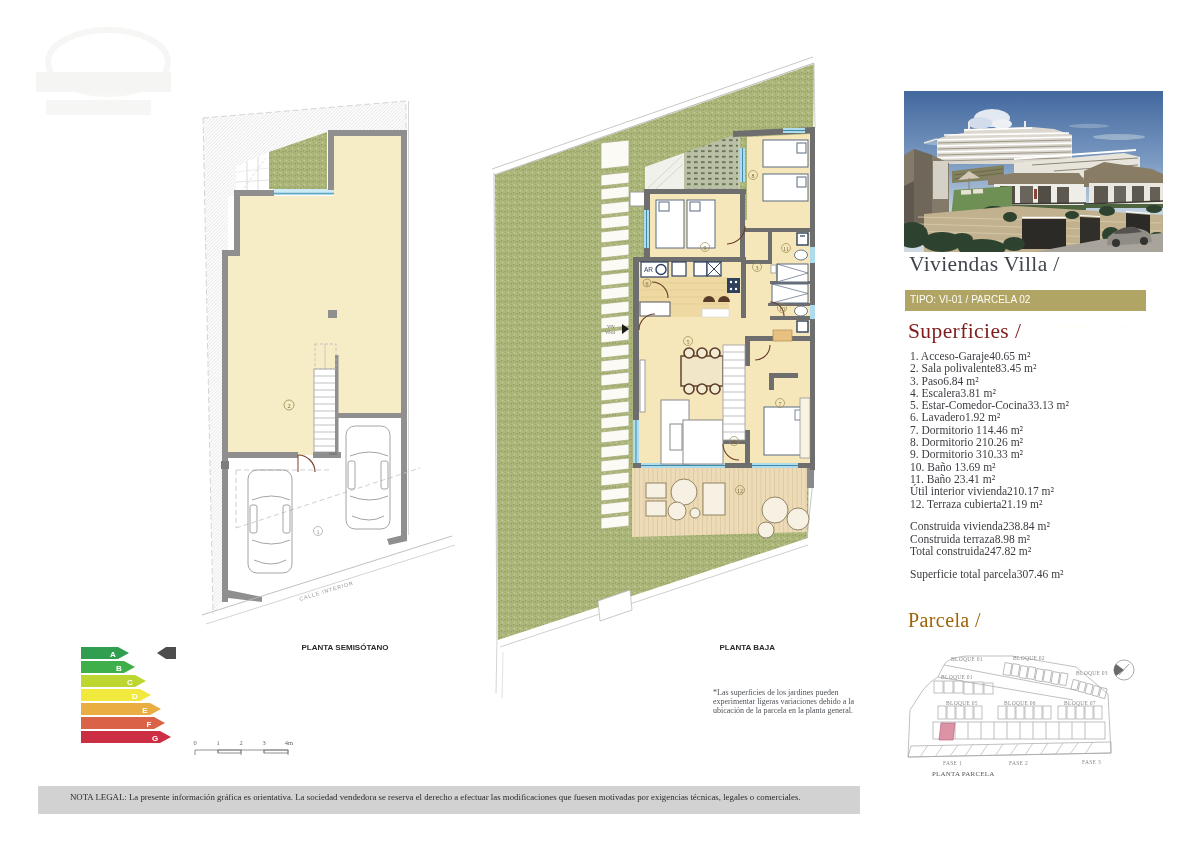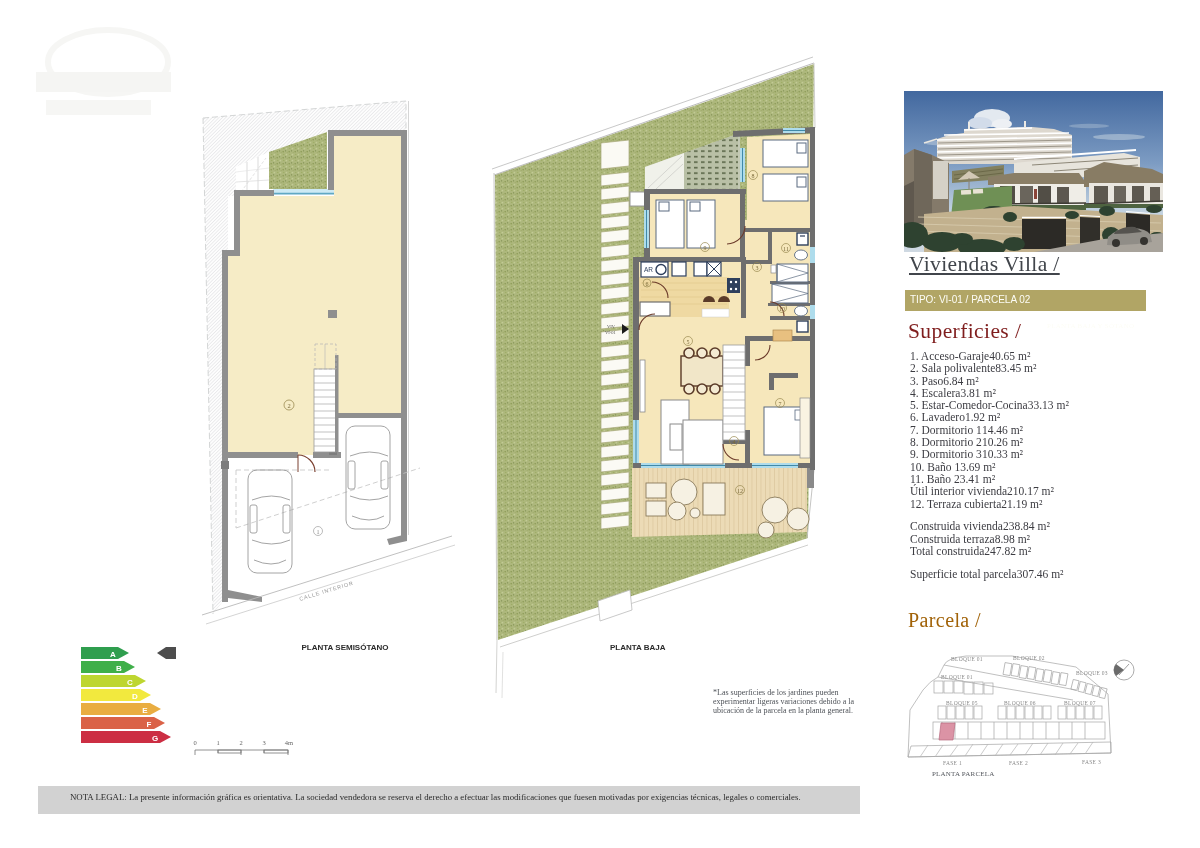--- a/index.html
+++ b/index.html
@@ -625,21 +625,21 @@
       <g>
         <path d="M 204 146 q 10 -10 26 -9 q 12 1 16 6 l 2 8 q -22 4 -45 3 z" fill="#908d87"></path>
         <path d="M 211 141 q 9 -6 20 -5 l 7 5 q -15 2 -28 2 z" fill="#55534f"></path>
         <circle cx="212" cy="152" r="4" fill="#35332f"></circle>
         <circle cx="240" cy="150" r="4" fill="#35332f"></circle>
       </g>
     </g>
   </g>
   </svg>
 
-<div class="abs" style="left:909px;top:252px;width:270px;font-size:21.5px;color:#41454b;letter-spacing:0.4px;text-decoration:underline;">Viviendas Villa /</div>
+<div class="abs" style="left:909px;top:252px;width:270px;font-size:21.5px;color:#41454b;letter-spacing:0.4px;">Viviendas Villa /</div>
 <div class="abs banner" style="left:905px;top:290px;width:241px;height:21px;">
   <span class="abs" style="left:5px;top:4px;font-family:'Liberation Sans',sans-serif;font-size:10px;letter-spacing:0px;">TIPO: VI-01 / PARCELA 02</span>
   <span class="abs" style="left:142px;top:7.5px;font-size:7px;letter-spacing:0.3px;margin-top:24px;">PLANTA BAJA Y SÓTANO</span>
 </div>
 <div class="abs" style="left:908px;top:319px;font-size:21.5px;color:#7f1d1d;letter-spacing:0.4px;">Superficies /</div>
 <div class="abs" style="left:910px;top:350px;width:253px;" id="suplist">
   <div class="sup-row">
       <span>1. Acceso-Garaje</span>
       <span>40.65 m²</span>
     </div>
@@ -706,20 +706,20 @@
     </div>
   <div style="height:10.5px;"></div>
   <div class="sup-row">
       <span>Superficie total parcela</span>
       <span>307.46 m²</span>
     </div>
 </div>
 <div class="abs" style="left:908px;top:609px;font-size:20px;color:#a16207;letter-spacing:0.4px;">Parcela /</div>
 
 <div class="abs planlabel" style="left:250px;top:643px;width:190px;text-align:center;">PLANTA SEMISÓTANO</div>
-<div class="abs planlabel" style="left:610px;top:643px;width:165px;text-align:left;">PLANTA BAJA</div>
+<div class="abs planlabel" style="left:610px;top:643px;width:165px;text-align:right;">PLANTA BAJA</div>
 <div class="abs" style="left:912px;top:770px;font-size:7px;color:#55585e;letter-spacing:0.2px;margin-left:20px;">PLANTA PARCELA</div>
 
 <div class="abs" style="left:713px;top:688px;width:150px;font-size:8px;line-height:9.2px;color:#4e5258;">*Las superficies de los jardines pueden experimentar ligeras variaciones debido a la ubicación de la parcela en la planta general.</div>
 
 <div class="abs notalegal" style="left:38px;top:786px;width:822px;height:28px;">
   <div style="margin-left:32px;margin-top:5.5px;">NOTA LEGAL: La presente información gráfica es orientativa. La sociedad vendedora se reserva el derecho a efectuar las modificaciones que fuesen motivadas por exigencias técnicas, legales o comerciales.</div>
 </div>
 
 </body></html>

